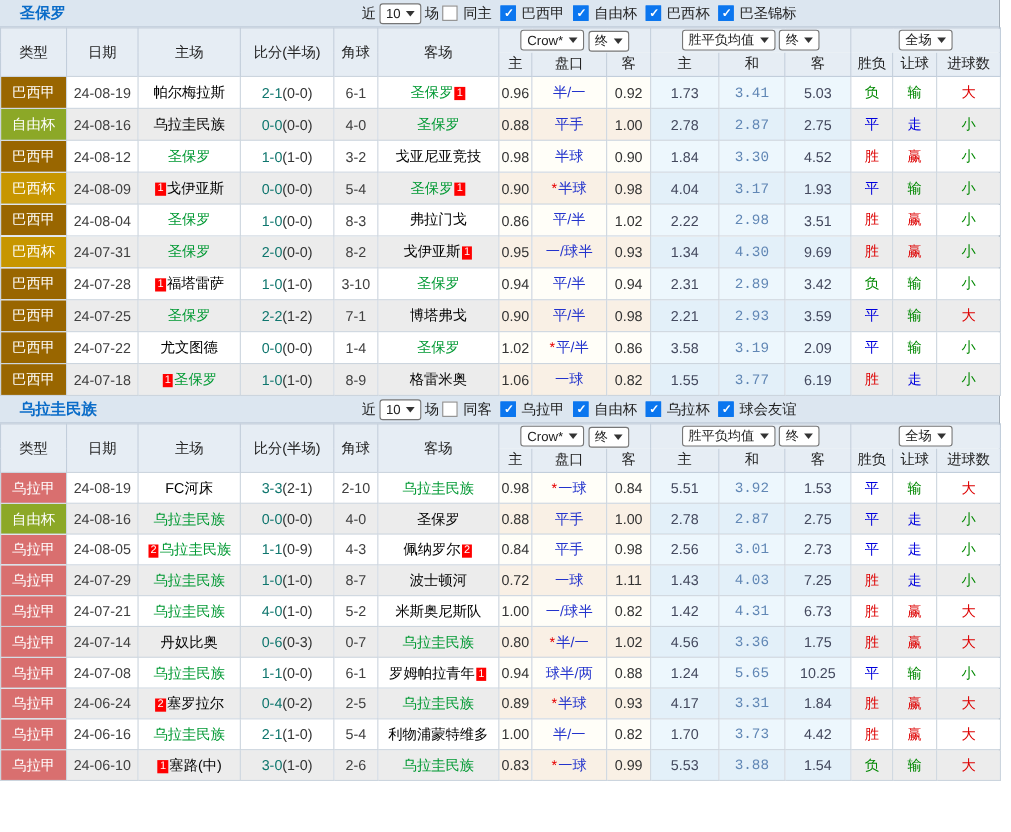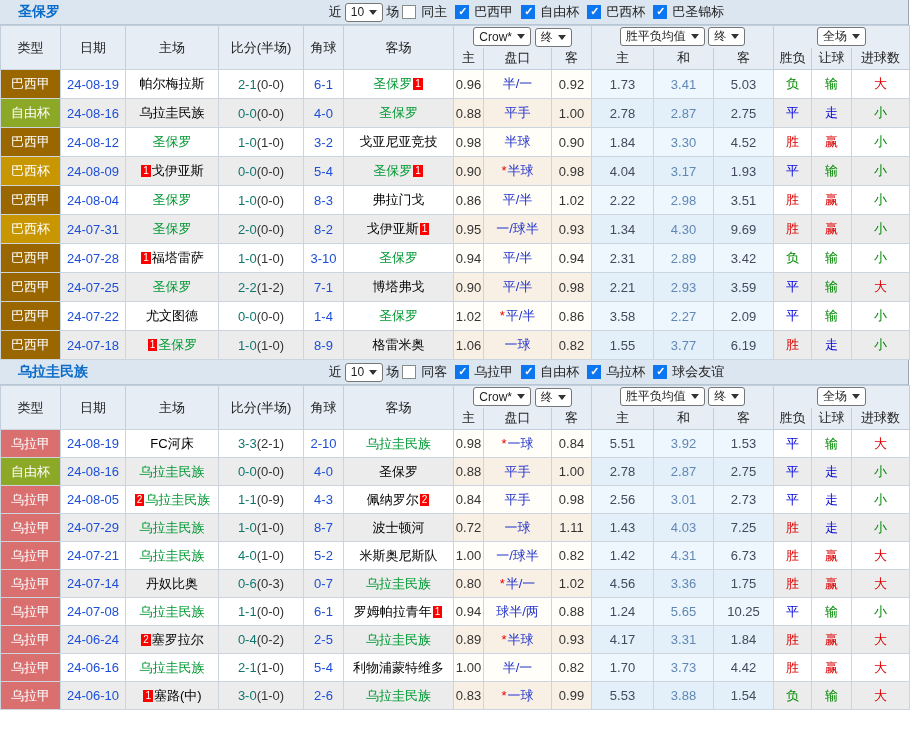--- a/index.html
+++ b/index.html
@@ -35,31 +35,31 @@
   thead th.grp { padding:1px 0; }
   tbody td { border:1px solid #ccd5de; height:29px; text-align:center; overflow:hidden; white-space:nowrap; }
   table.t2 tbody td { height:28px; }
   tr.odd td { background:#ffffff; }
   tr.even td { background:#ececec; }
   tr.odd td.ob { background:#fffef8; }
   tr.even td.ob { background:#f9f0e5; }
   tr.odd td.mean { background:#edf7fd; }
   tr.even td.mean { background:#e3f0f9; }
   td.league { color:#fff; font-size:13px; }
-  td.date { color:#1d4ed8; }
+  td.date { color:#404040; }
   .tname { color:#000; cursor:pointer; }
   .tname.green { color:#009933; }
   .sc { color:#0f766e; }
   .half { color:#333; }
   .badge { display:inline-block; background:#ff0000; color:#fff; font-size:10px; line-height:12px; padding:0 2px; margin:0 1px; vertical-align:1px; }
   td.oddv { color:#333; }
   td.hc { color:#2333cc; }
   .star { color:#e60000; margin-right:1px; }
   td.mean.md { color:#44495e; }
-  td.mean.mb { color:#6187b5; }
+  td.mean.mb { color:#6187b5;font-family:Liberation Mono, monospace; }
   .c-red { color:#dd0000; }
   .c-blue { color:#0000dd; }
   .c-green { color:#008800; }
 
   
   .summary { height:16px; line-height:15px; text-align:center; font-size:13px; color:#333; background:#fff; }
   .summary .red { color:#e60000; }
   .summary .blue { color:#1111ee; }
   .gbox { background:#007700; color:#fff; padding:0 5px; margin:0 2px; display:inline-block; }
   .sp { display:inline-block; width:6px; }
@@ -300,21 +300,21 @@
             <td class="league" style="background: rgb(153, 102, 0);">巴西甲</td>
             <td class="date">24-07-22</td>
             <td><span class="tname">尤文图德</span></td>
             <td><span class="sc">0-0</span><span class="half">(0-0)</span></td>
             <td class="date">1-4</td>
             <td><span class="tname green">圣保罗</span></td>
             <td class="ob oddv">1.02</td>
             <td class="ob hc"><span class="star">*</span>平/半</td>
             <td class="ob oddv">0.86</td>
             <td class="mean md">3.58</td>
-            <td class="mean mb">2.27</td>
+            <td class="mean mb">3.19</td>
             <td class="mean md">2.09</td>
             <td class="c-blue">平</td>
             <td class="c-green">输</td>
             <td class="c-green">小</td>
           </tr>
           <tr class="even">
             <td class="league" style="background: rgb(153, 102, 0);">巴西甲</td>
             <td class="date">24-07-18</td>
             <td><span class="badge">1</span><span class="tname green">圣保罗</span></td>
             <td><span class="sc">1-0</span><span class="half">(1-0)</span></td>

